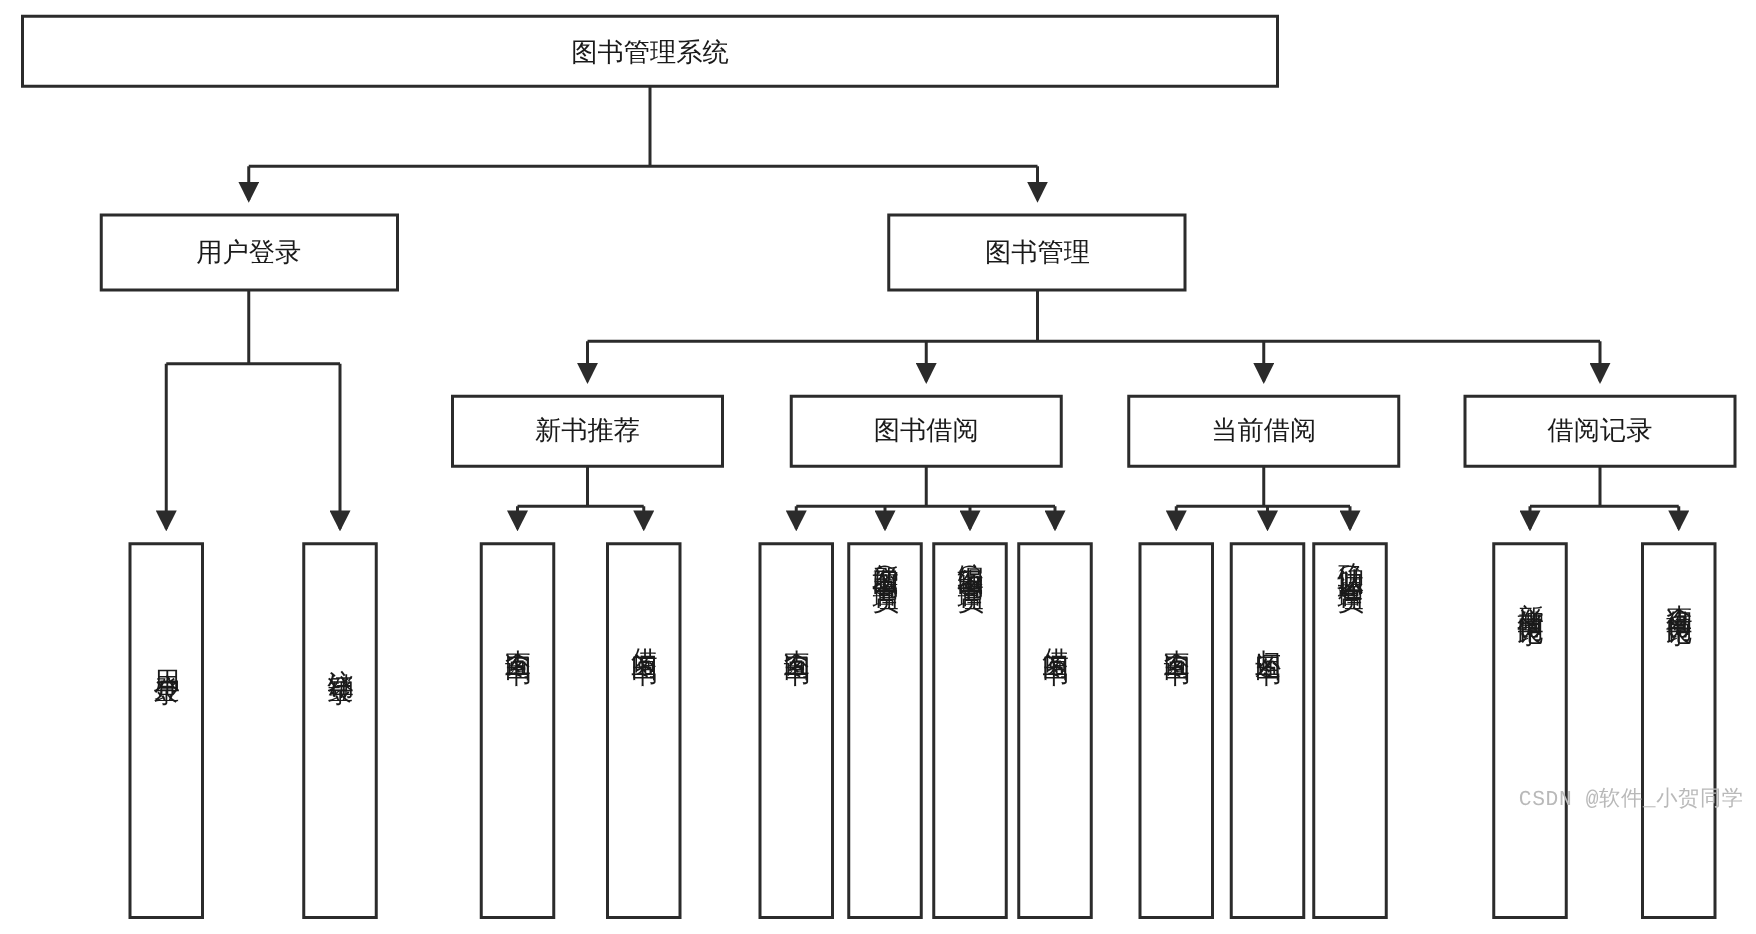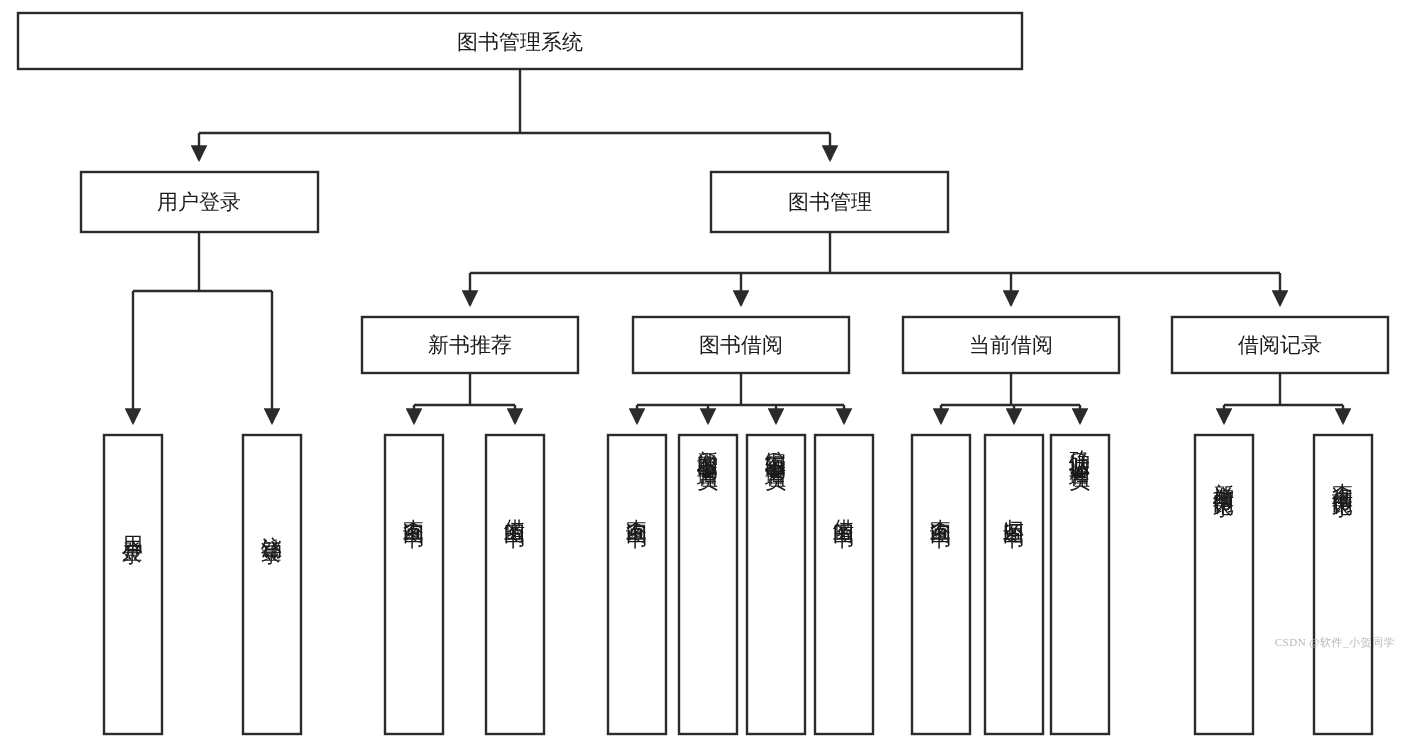--- a/index.html
+++ b/index.html
@@ -53,22 +53,22 @@
     fill: #1a1a1a;
     writing-mode: vertical-rl;
     text-orientation: upright;
     glyph-orientation-vertical: 0;
     letter-spacing: 3px;
   }
   .watermark {
     position: absolute;
     right: 10px;
     bottom: 6px;
-    font-family: Liberation Serif, serif;
-    font-size: 11px;
+    font-family: Liberation Mono, monospace;
+    font-size: 17px;
     color: #b9b9b9;
     letter-spacing: 0.5px;
     white-space: nowrap;
     user-select: none;
   }
 </style>
 </head>
 <body>
 
 <div id="diagram-root">

